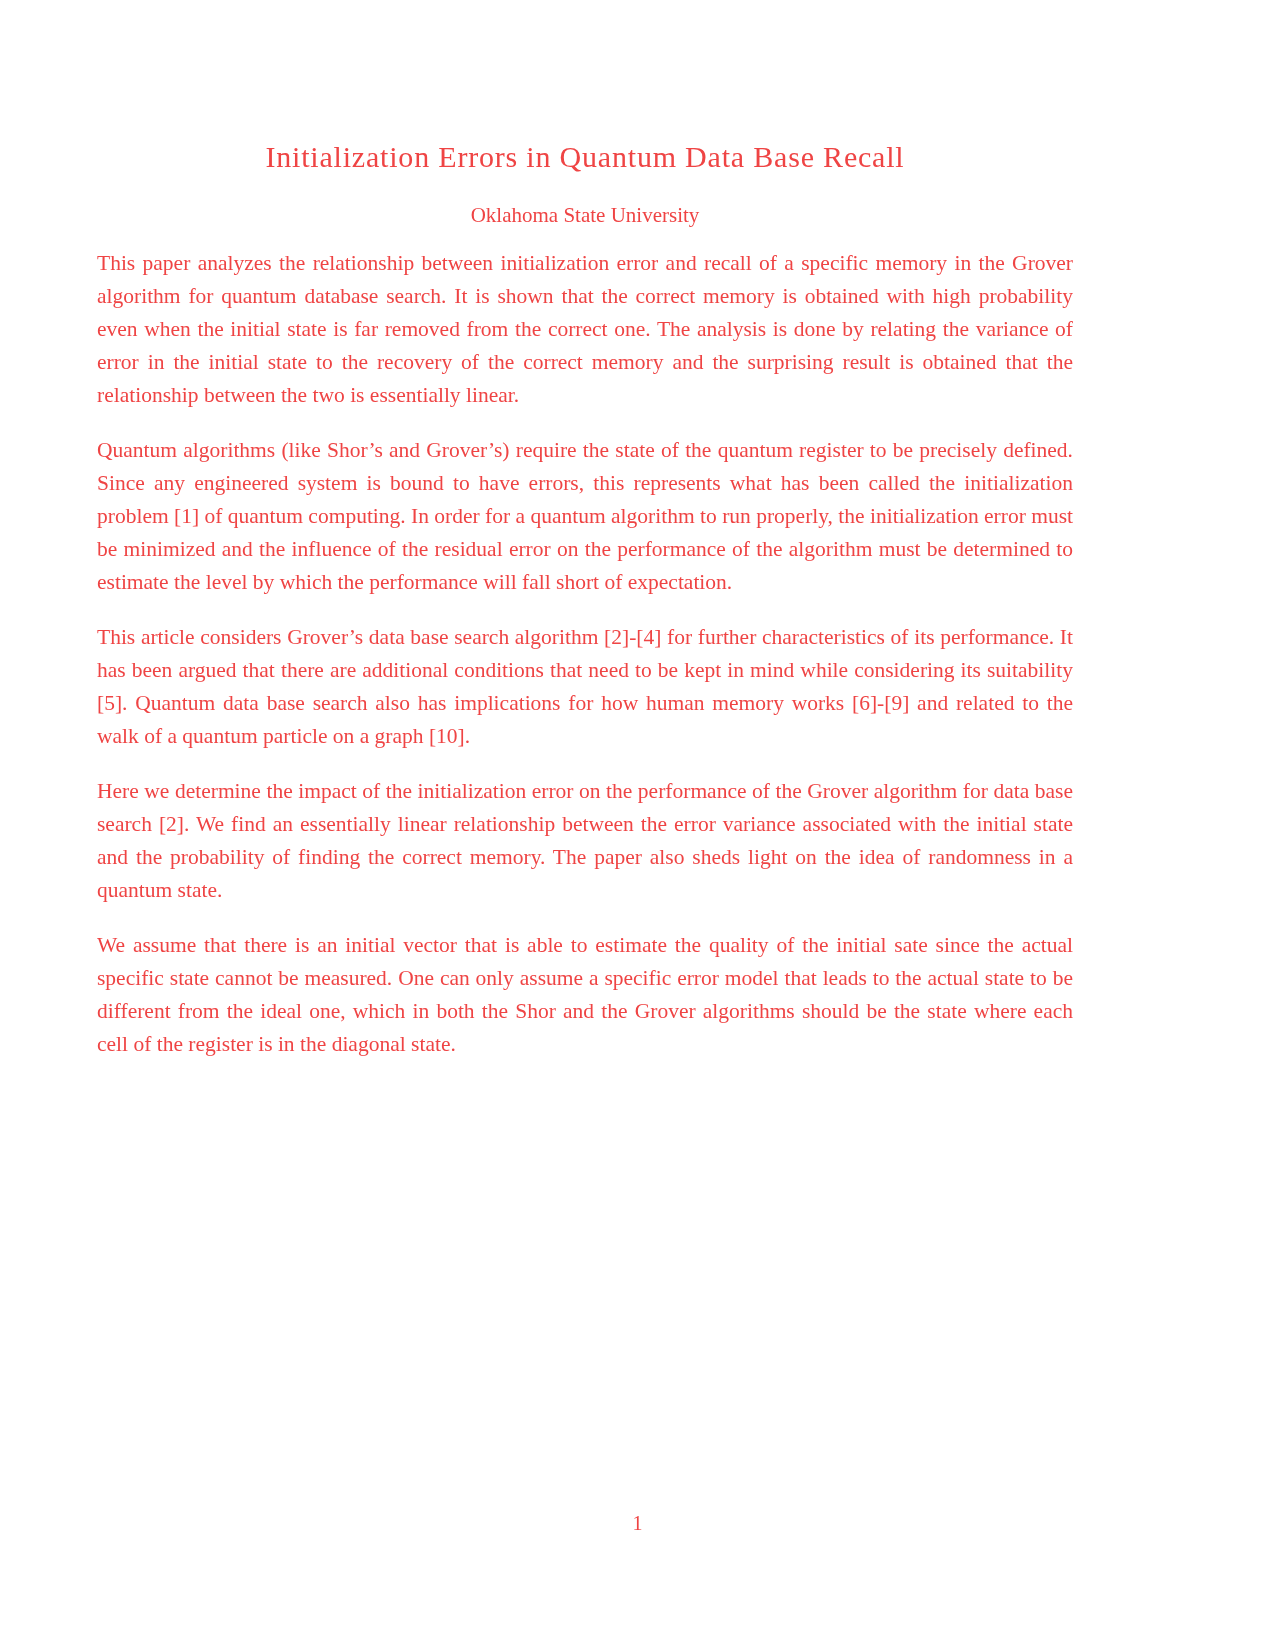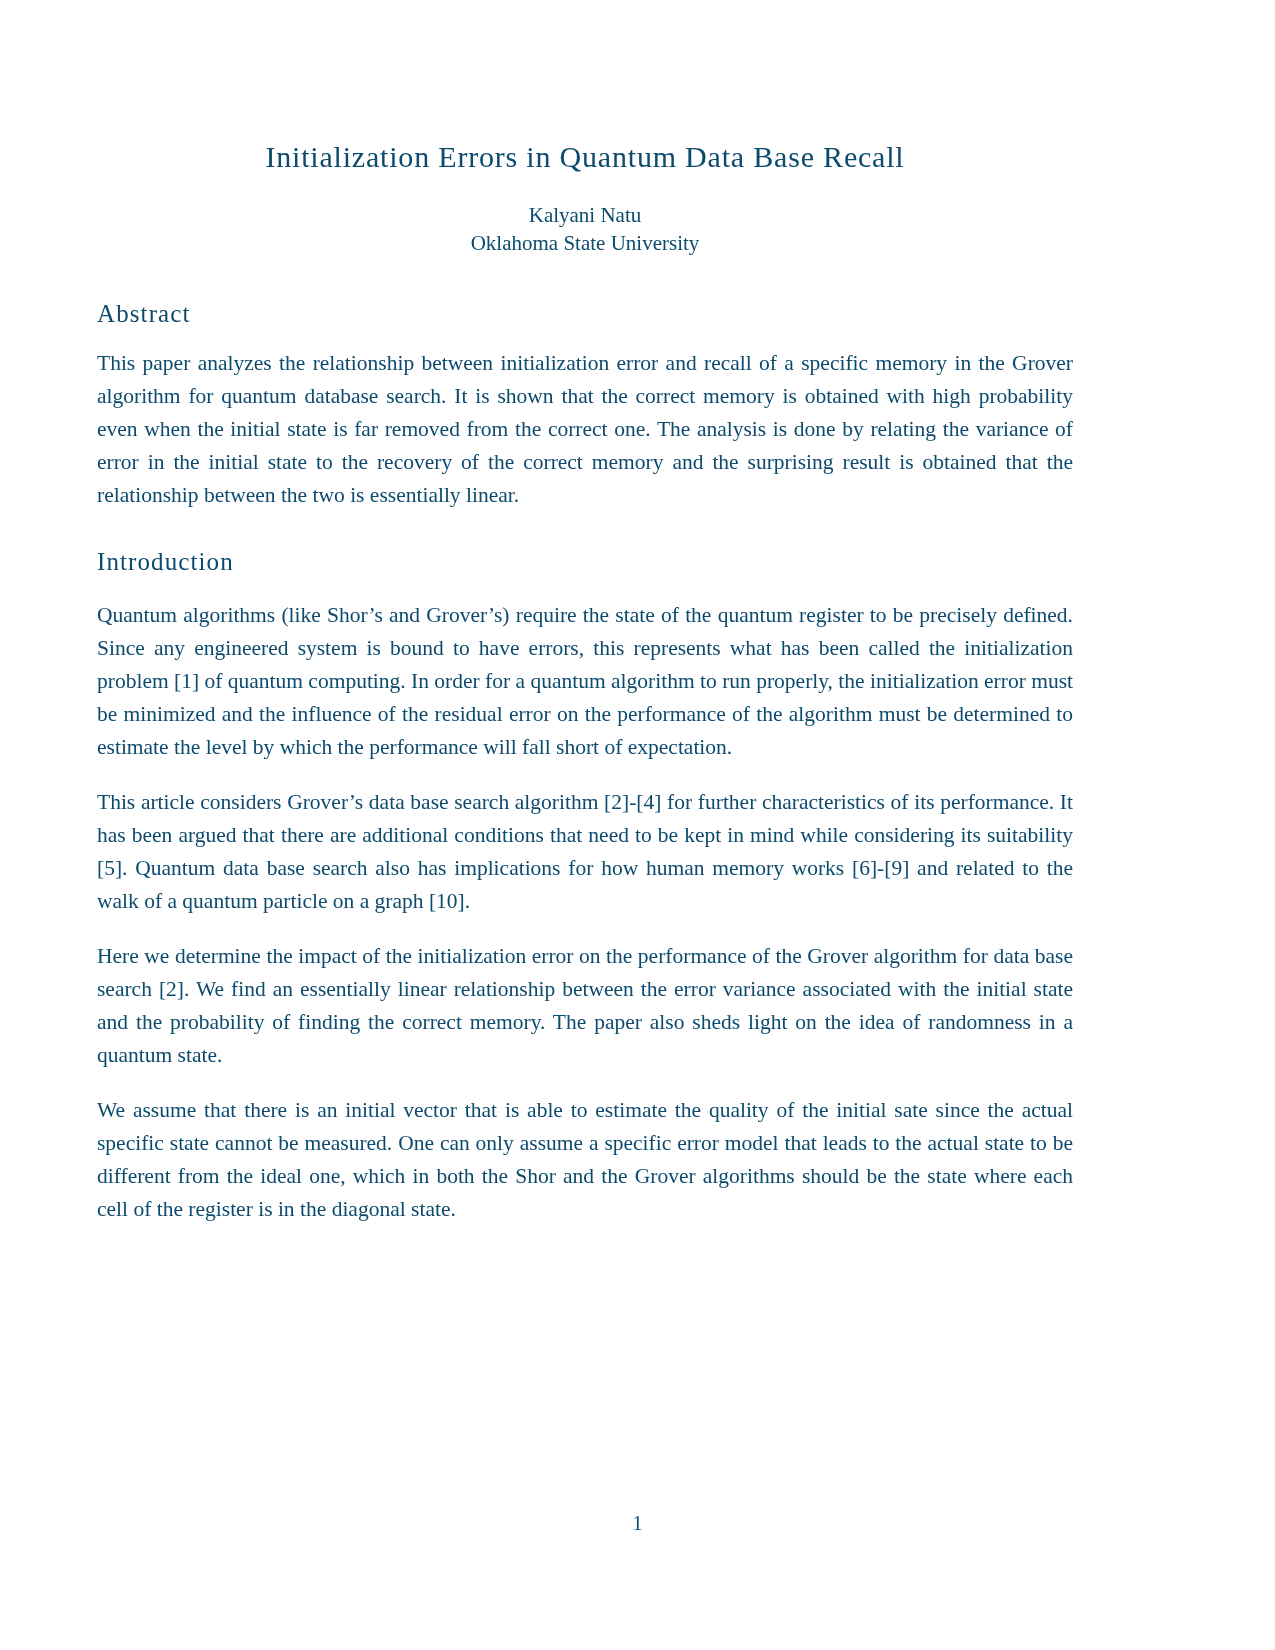--- a/index.html
+++ b/index.html
@@ -8,21 +8,21 @@
     background: #ffffff;
   }
   .page {
     position: relative;
     width: 1275px;
     height: 1650px;
     background: #ffffff;
     margin: 0 auto;
     overflow: hidden;
     font-family: "Liberation Serif", "DejaVu Serif", serif;
-    color: #0c4a6e;
+    color: #ef4444;
   }
   .content {
     position: absolute;
     left: 97px;
     top: 0;
     width: 976px;
   }
   .doc-title {
     font-size: 30px;
     line-height: 36px;
@@ -80,28 +80,25 @@
 </style>
 </head>
 <body>
 
 <div class="page">
   <div class="content">
 
     <h1 class="doc-title">Initialization Errors in Quantum Data Base Recall</h1>
 
     <div class="author-block">
-      <div class="author-name">Kalyani Natu</div>
       <div class="author-affil">Oklahoma State University</div>
     </div>
 
-    <h2 class="section-heading h-abstract">Abstract</h2>
     <p class="body-par">This paper analyzes the relationship between initialization error and recall of a specific memory in the Grover algorithm for quantum database search. It is shown that the correct memory is obtained with high probability even when the initial state is far removed from the correct one. The analysis is done by relating the variance of error in the initial state to the recovery of the correct memory and the surprising result is obtained that the relationship between the two is essentially linear.</p>
 
-    <h2 class="section-heading h-intro">Introduction</h2>
     <p class="body-par tight">Quantum algorithms (like Shor’s and Grover’s) require the state of the quantum register to be precisely defined. Since any engineered system is bound to have errors, this represents what has been called the initialization problem [1] of quantum computing. In order for a quantum algorithm to run properly, the initialization error must be minimized and the influence of the residual error on the performance of the algorithm must be determined to estimate the level by which the performance will fall short of expectation.</p>
     <p class="body-par tight">This article considers Grover’s data base search algorithm [2]-[4] for further characteristics of its performance. It has been argued that there are additional conditions that need to be kept in mind while considering its suitability [5]. Quantum data base search also has implications for how human memory works [6]-[9] and related to the walk of a quantum particle on a graph [10].</p>
     <p class="body-par tight">Here we determine the impact of the initialization error on the performance of the Grover algorithm for data base search [2]. We find an essentially linear relationship between the error variance associated with the initial state and the probability of finding the correct memory. The paper also sheds light on the idea of randomness in a quantum state.</p>
 
     <p class="body-par tight">We assume that there is an initial vector that is able to estimate the quality of the initial sate since the actual specific state cannot be measured. One can only assume a specific error model that leads to the actual state to be different from the ideal one, which in both the Shor and the Grover algorithms should be the state where each cell of the register is in the diagonal state.</p>
 
   </div>
 
   <div class="page-number">1</div>
 </div>

